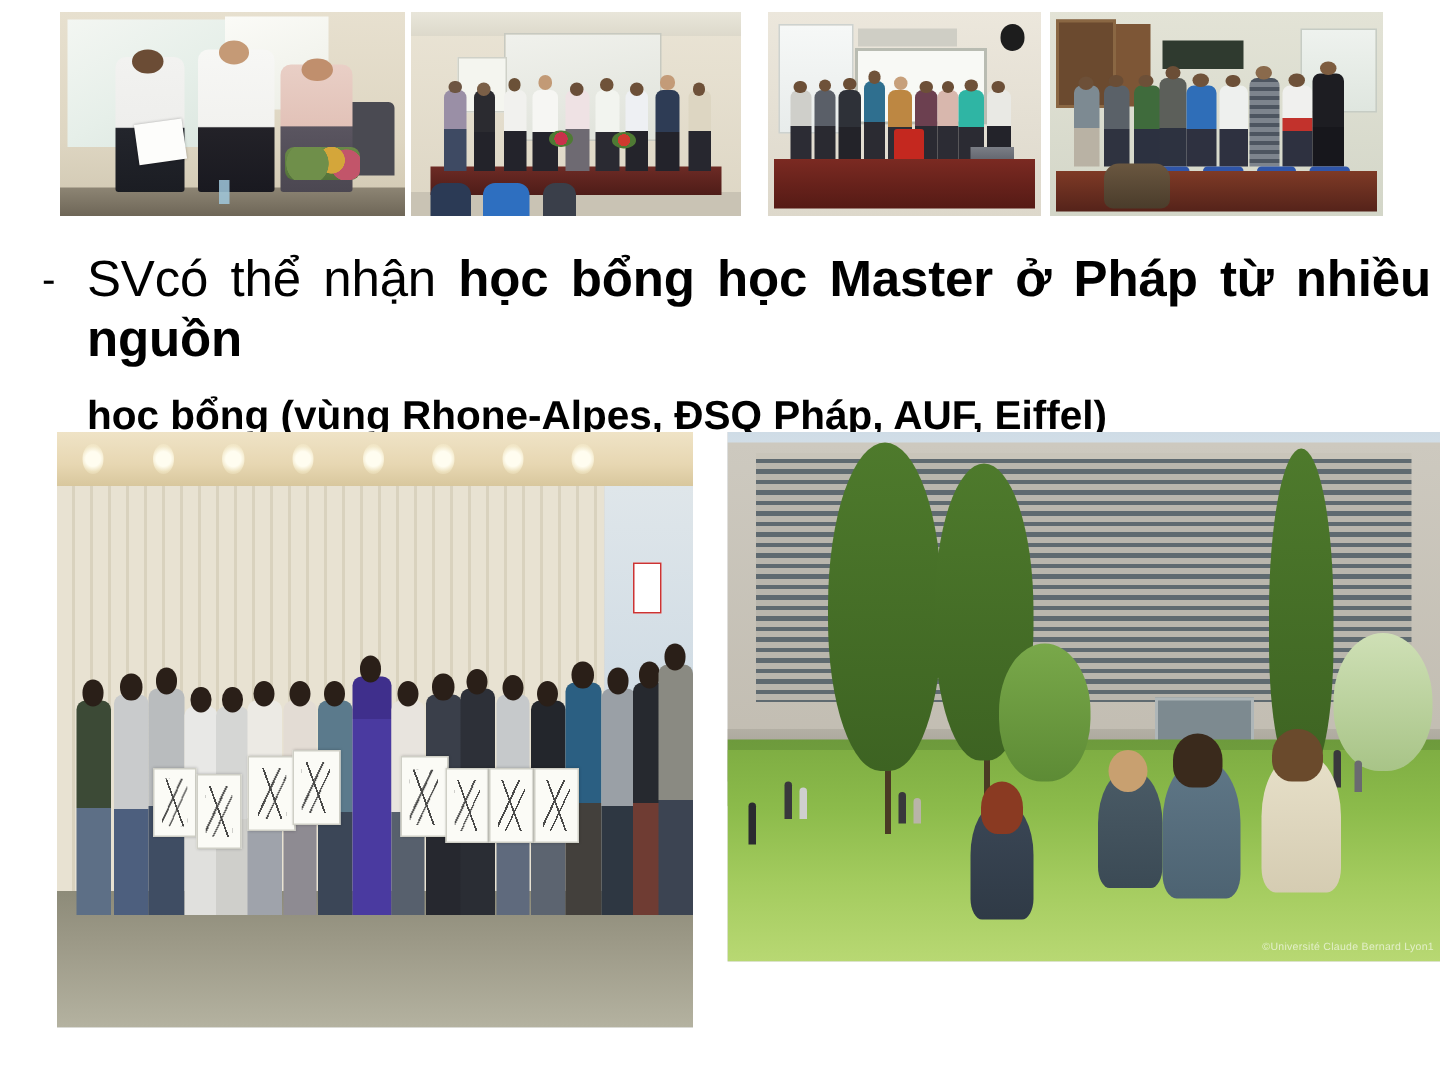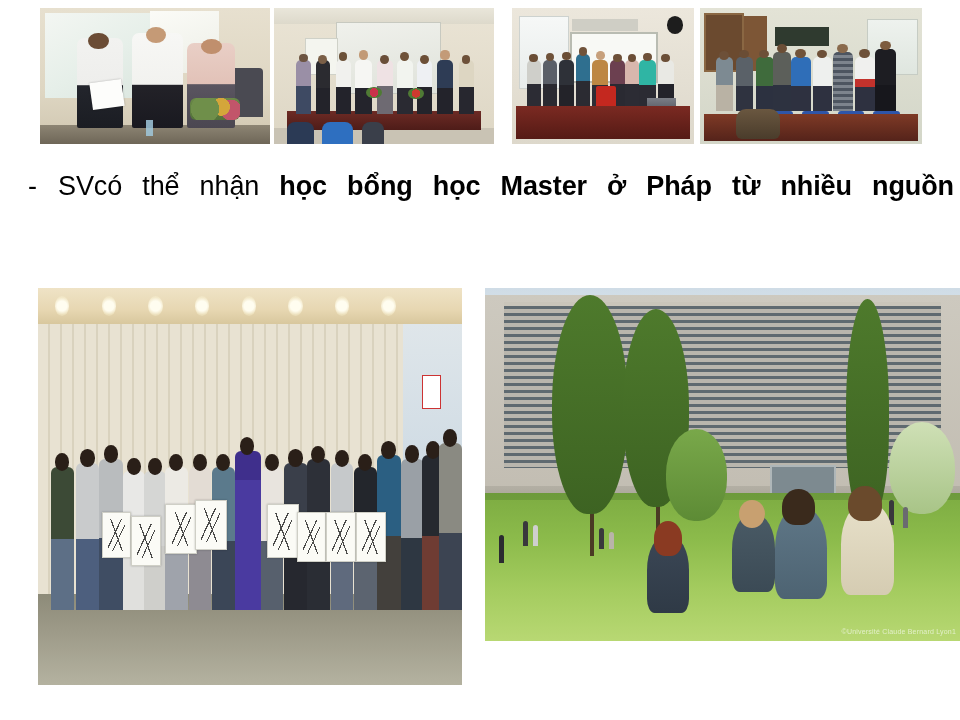--- a/index.html
+++ b/index.html
@@ -153,21 +153,21 @@
     width: 44px;
     flex: 0 0 44px;
     font-size: 27px;
     line-height: 40px;
     text-align: left;
     padding-left: 14px;
     box-sizing: border-box;
   }
   .bullet-text {
     flex: 1 1 auto;
-    font-size: 27px;
+    font-size: 34px;
     line-height: 40px;
     letter-spacing: -0.1px;
   }
   .line1 {
     text-align: justify;
     text-align-last: justify;
     white-space: normal;
   }
   .line2 {
     margin-top: 11px;
@@ -300,20 +300,23 @@
     </div>
   </div>
 
   <div class="bullet-block">
     <div class="bullet-row">
       <div class="dash">-</div>
       <div class="bullet-text line1">
         <span>SVcó thể nhận </span><span class="b">học bổng học Master ở Pháp từ nhiều nguồn</span>
       </div>
     </div>
+    <div class="line2">
+      <span class="b">học bổng (vùng Rhone-Alpes, ĐSQ Pháp, AUF, Eiffel)</span>
+    </div>
   </div>
 
   <div class="photo pL">
     <div class="scene">
       <div class="ph-layer ceilglow"></div>
       <div class="ph-layer spot" style="left:4%;"></div>
       <div class="ph-layer spot" style="left:15%;"></div>
       <div class="ph-layer spot" style="left:26%;"></div>
       <div class="ph-layer spot" style="left:37%;"></div>
       <div class="ph-layer spot" style="left:48%;"></div>

